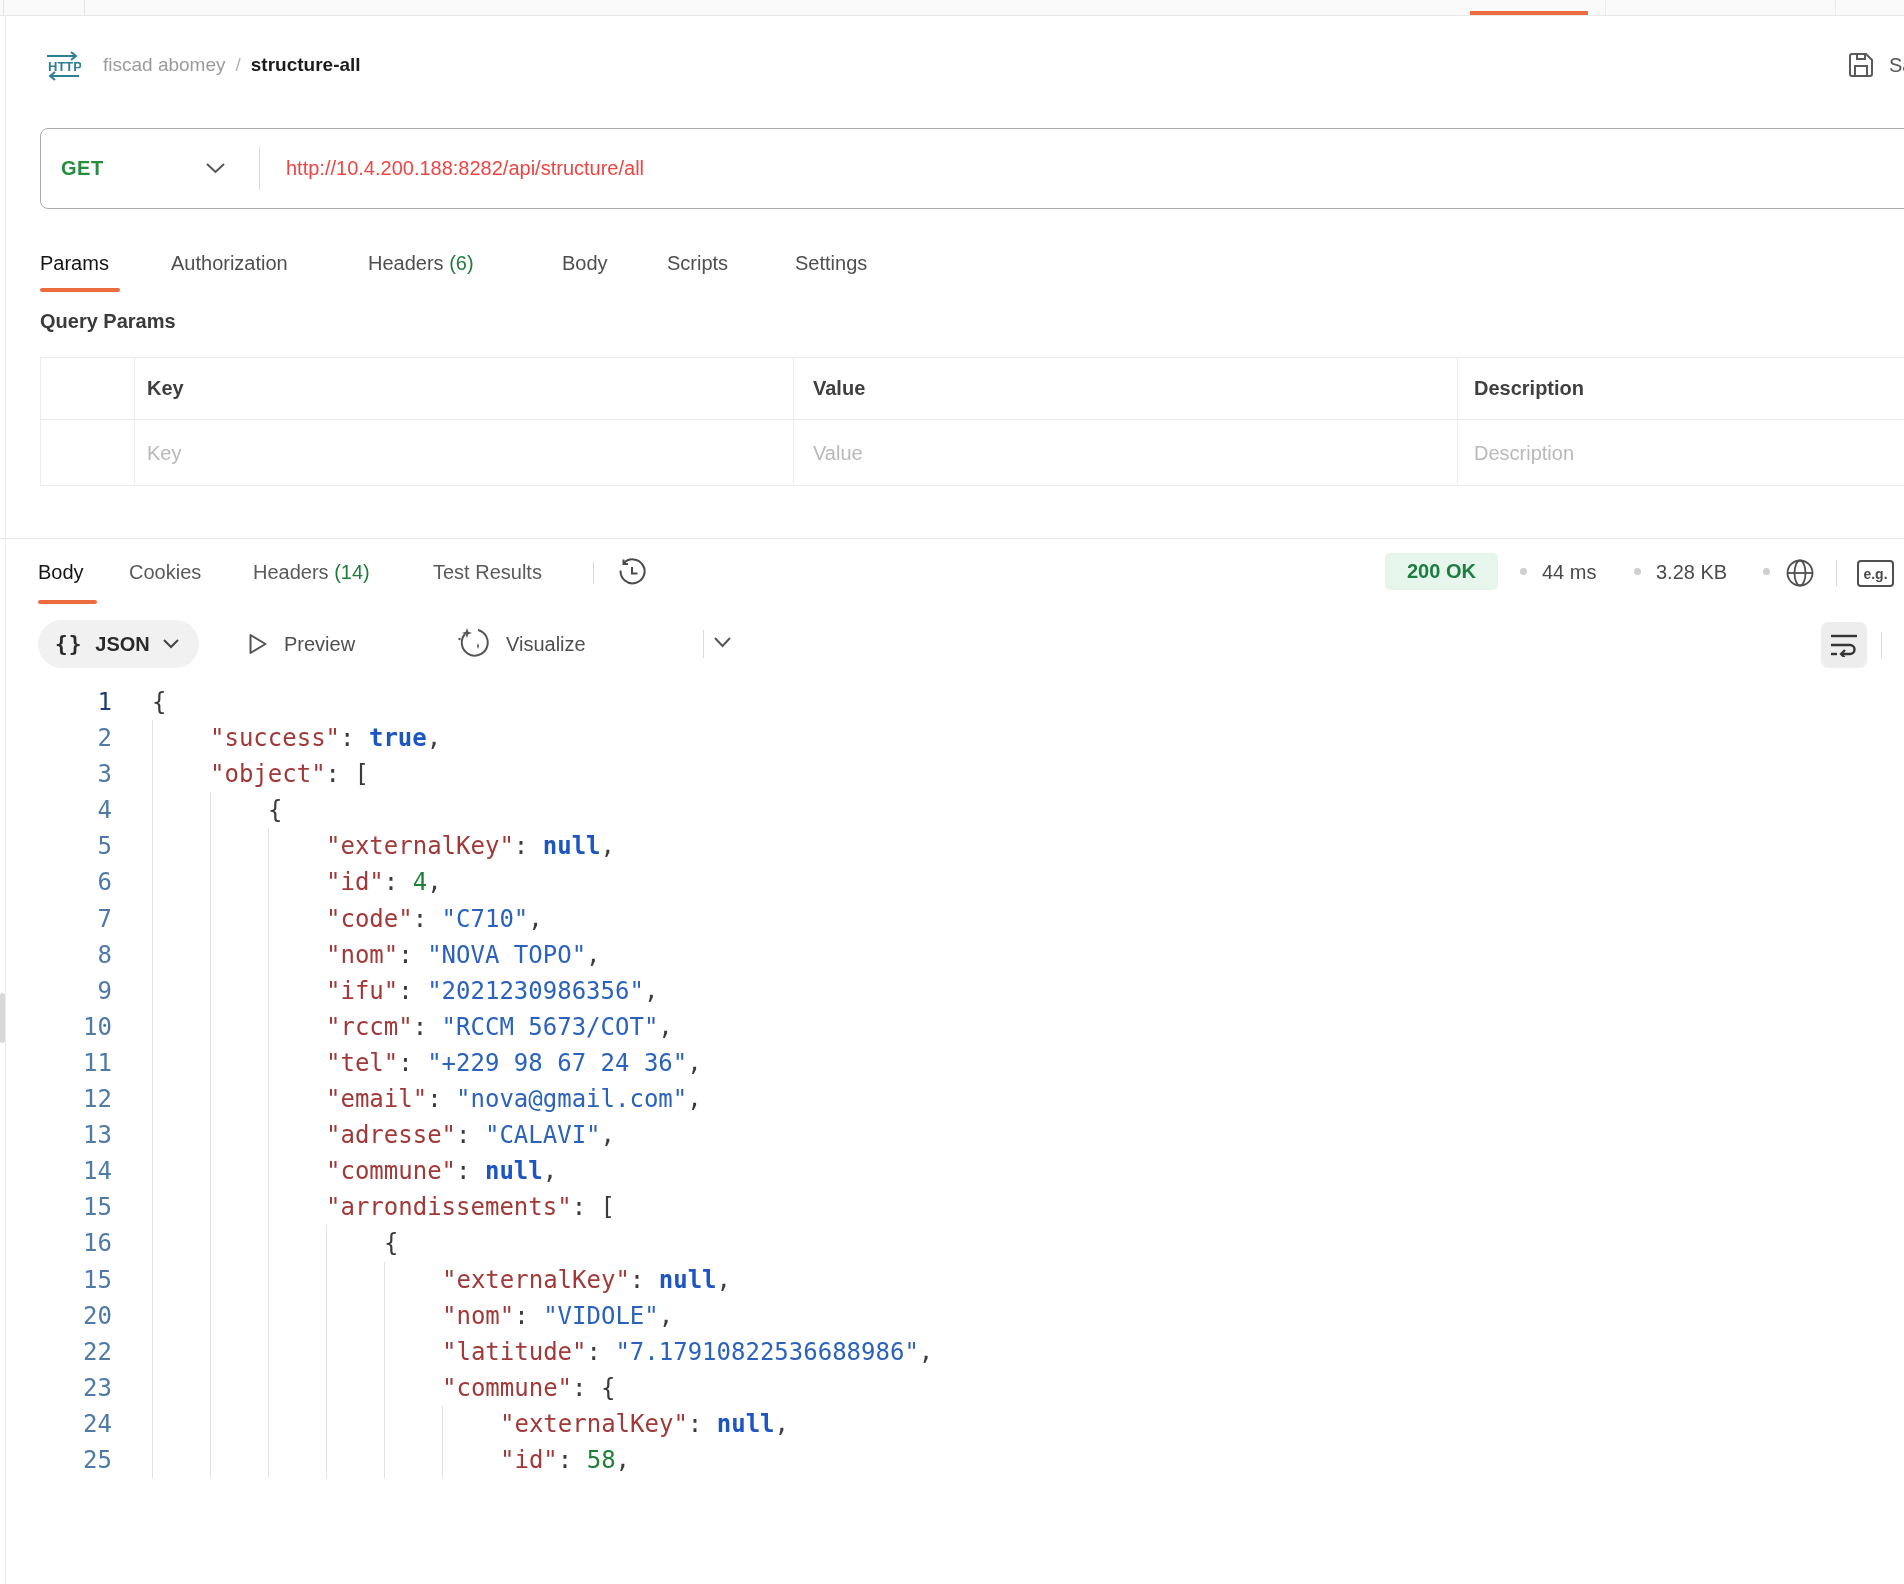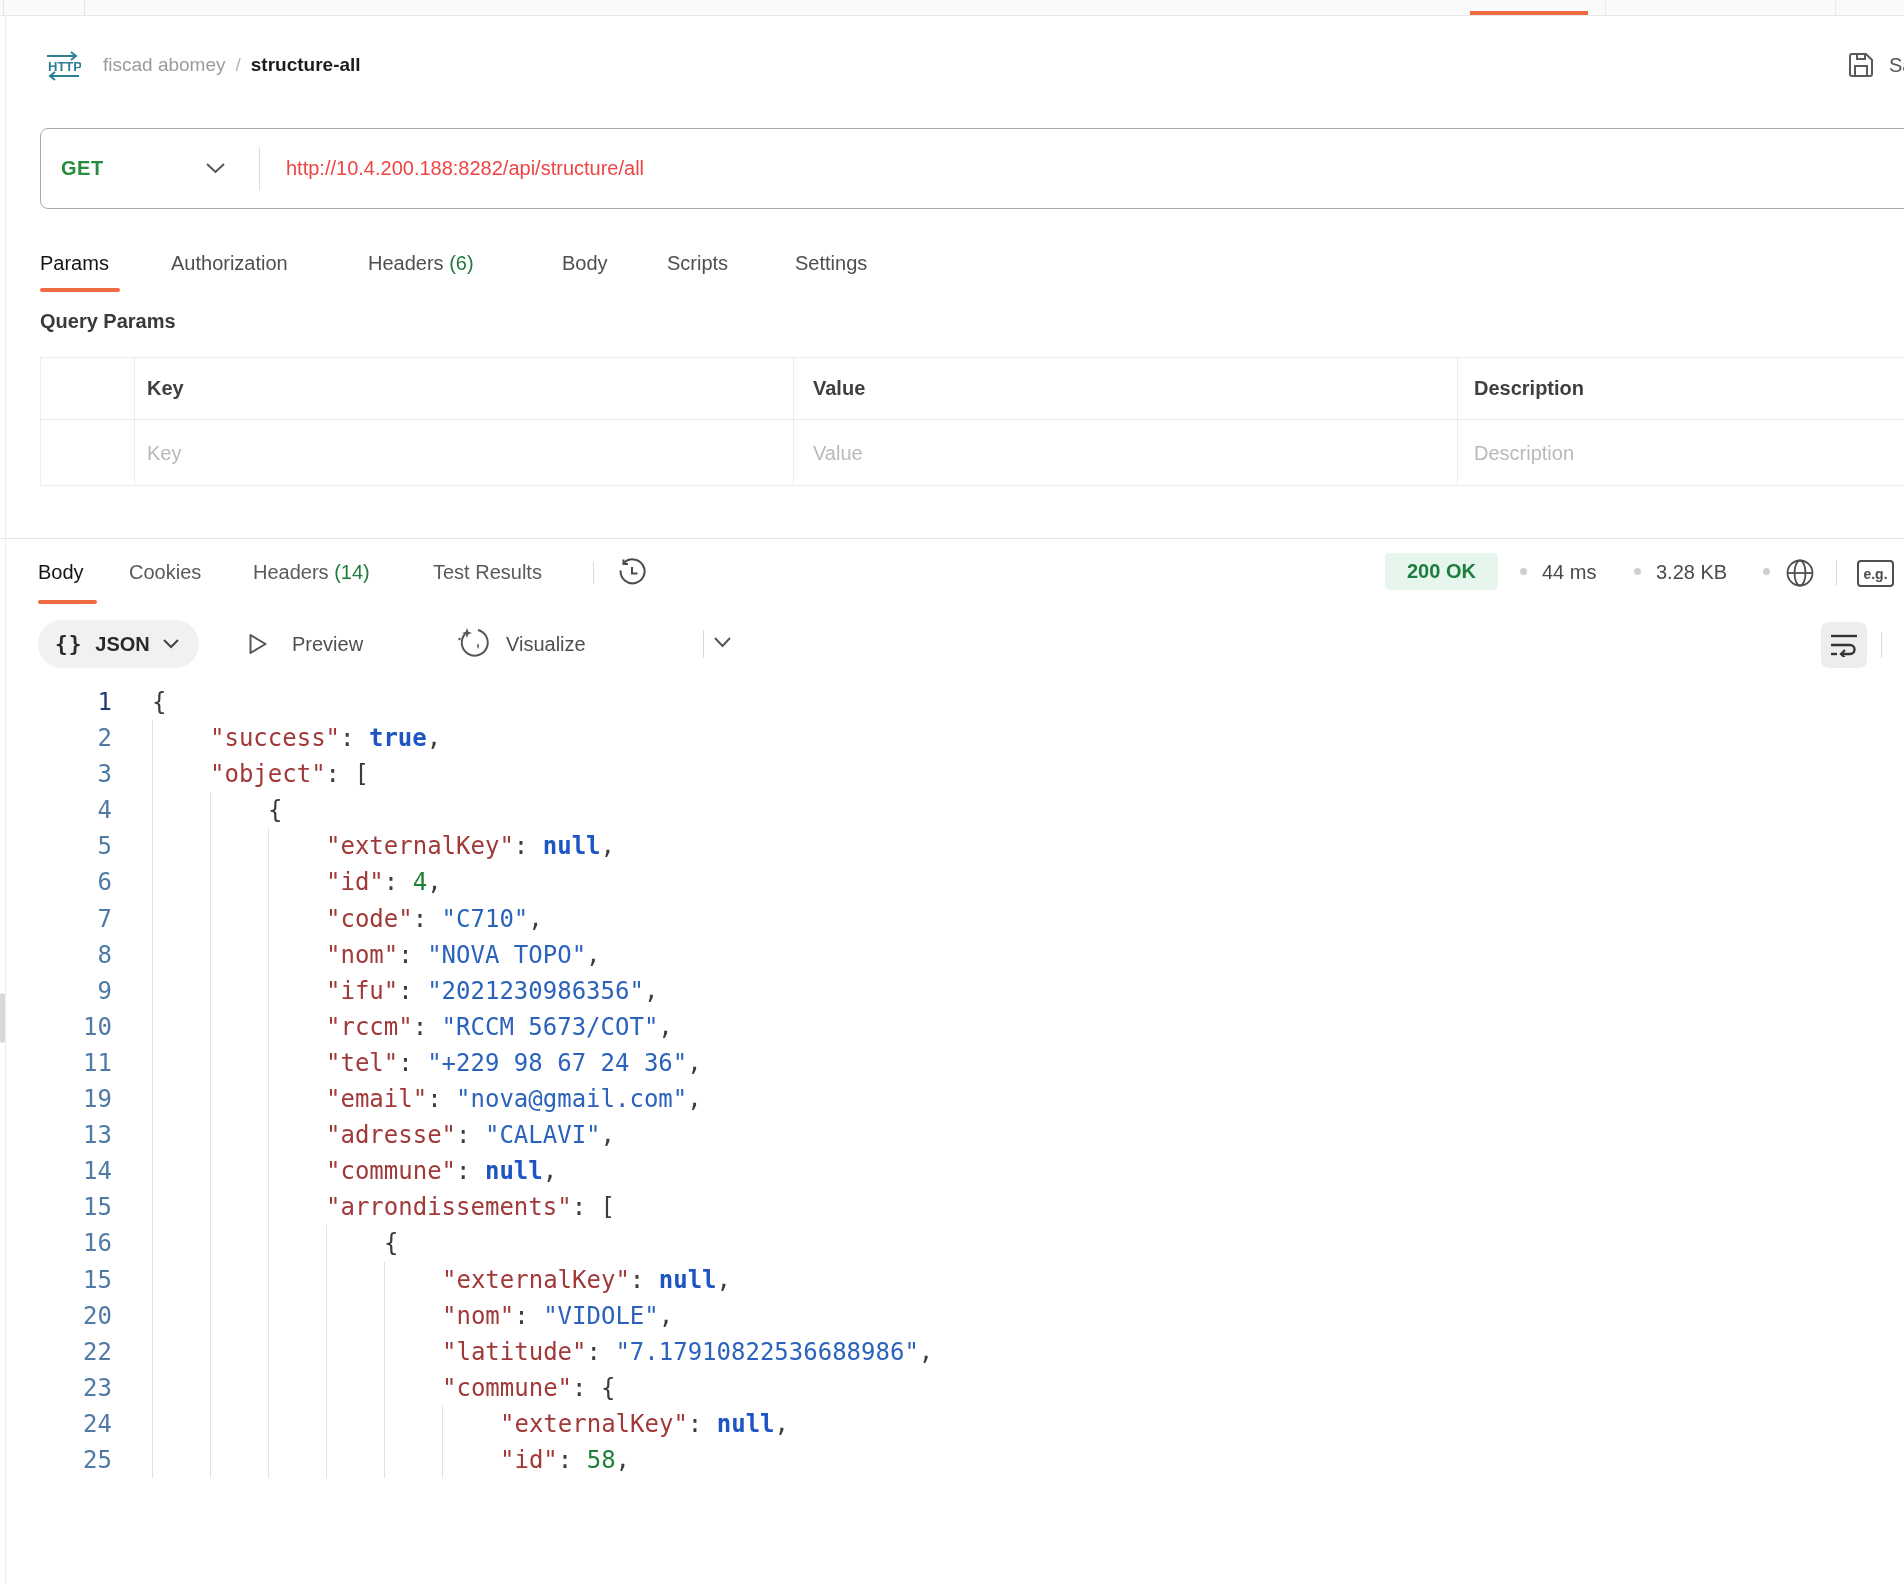--- a/index.html
+++ b/index.html
@@ -52,21 +52,21 @@
   .rtab.active { color:#141414; }
   .meta { position:absolute; top:555px; height:34px; line-height:34px; font-size:20px; color:#4a4a4a; white-space:nowrap; }
   .status-badge { left:1385px; top:553px; height:37px; line-height:37px; padding:0 22px; background:#e7f6ec; color:#1d7d3f; font-weight:700; font-size:20px; border-radius:5px; }
   .dot { position:absolute; top:568px; width:7px; height:7px; border-radius:50%; background:#cfcfcf; }
   .vsep { position:absolute; width:1px; background:#dadada; }
 
   
   .pill { left:38px; top:620px; height:48px; border-radius:24px; background:#f1f1f1; display:flex; align-items:center; padding:0 20px 0 17px; gap:13px; cursor:pointer; }
   .pill .brace { font-size:21px; color:#2a2a2a; font-weight:700; font-family:"DejaVu Sans Mono",monospace; letter-spacing:1px; }
   .pill .fmt { font-size:20px; color:#2a2a2a;font-weight:bold; }
-  .toolbtn { position:absolute; top:620px; height:48px; display:flex; align-items:center; gap:24px; font-size:20px; color:#4f4f4f; cursor:pointer; }
+  .toolbtn { position:absolute; top:620px; height:48px; display:flex; align-items:center; gap:16px; font-size:20px; color:#4f4f4f; cursor:pointer; }
   .wrap-btn { left:1821px; top:622px; width:46px; height:46px; border-radius:8px; background:#ededed; display:flex; align-items:center; justify-content:center; cursor:pointer; }
 
   .eg-badge { left:1857px; top:560px; width:37px; height:27px; border:2px solid #4f4f4f; border-radius:4px; font-size:14px; font-weight:700; color:#4a4a4a; display:flex; align-items:center; justify-content:center; }
 
   
   .code-area { position:absolute; left:0; top:684px; width:1904px; }
   .code-line { display:flex; height:36.1px; }
   .gutter { flex:none; width:112px; text-align:right; font-family:"DejaVu Sans Mono",monospace; font-size:24px; line-height:36.1px; color:#4f7aa5; }
   .gutter.first { color:#1e3a70; }
   .code-content { position:relative; flex:1; margin-left:40px; }
@@ -319,21 +319,21 @@
       <div class="code-line">
         <span class="gutter">11</span>
         <div class="code-content">
           <div class="guide" style="left: 0px;"></div>
           <div class="guide" style="left: 58px;"></div>
           <div class="guide" style="left: 116px;"></div>
           <span class="code-text" style="padding-left: 174px;"><span class="tok-k">"tel"</span><span class="tok-p">: </span><span class="tok-s">"+229 98 67 24 36"</span><span class="tok-p">,</span></span>
         </div>
       </div>
       <div class="code-line">
-        <span class="gutter">19</span>
+        <span class="gutter">12</span>
         <div class="code-content">
           <div class="guide" style="left: 0px;"></div>
           <div class="guide" style="left: 58px;"></div>
           <div class="guide" style="left: 116px;"></div>
           <span class="code-text" style="padding-left: 174px;"><span class="tok-k">"email"</span><span class="tok-p">: </span><span class="tok-s">"nova@gmail.com"</span><span class="tok-p">,</span></span>
         </div>
       </div>
       <div class="code-line">
         <span class="gutter">13</span>
         <div class="code-content">

